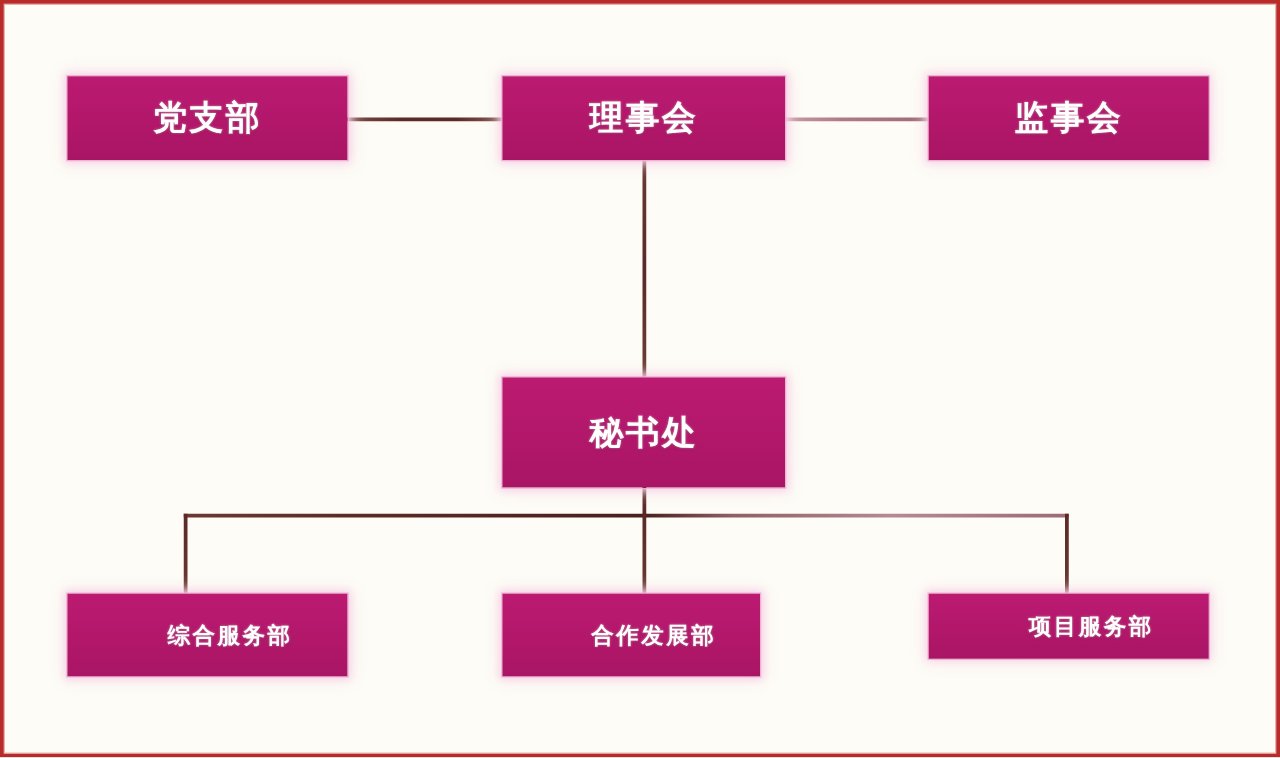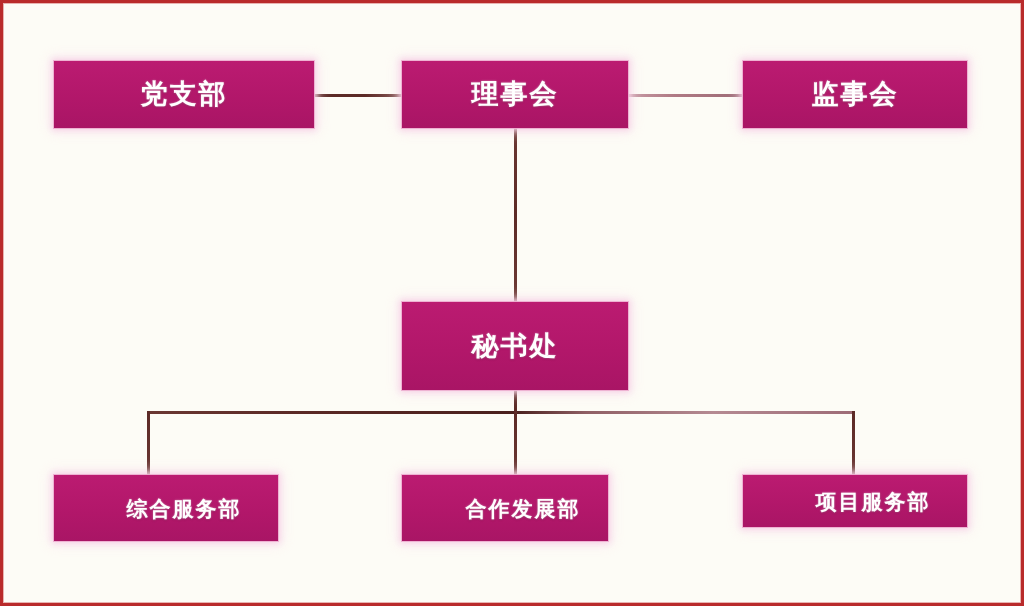--- a/index.html
+++ b/index.html
@@ -79,21 +79,21 @@
     letter-spacing: 2px;
     line-height: 1;
     white-space: nowrap;
     text-shadow:
       0 0 2px rgba(255,255,255,0.55),
       0 1px 2px rgba(90,6,50,0.45);
     user-select: none;
   }
 
   .node-label.small {
-    font-size: 21px;
+    font-size: 18px;
     margin-left: 36px;
   }
 </style>
 </head>
 <body>
 
 <div id="canvas">
 
   <div class="conn conn-h" style="left:278px; top:94px; width:124px;
               background:linear-gradient(90deg,#7a4a44 0%,#5c2a26 35%,#5c2a26 70%,#8a5a58 100%);"></div>
@@ -112,21 +112,21 @@
 
   <div class="conn conn-v" style="left:147px; top:411px; height:66px;
               background:linear-gradient(180deg,#5c2a26 0%,#6b3833 100%);"></div>
 
   <div class="conn conn-v" style="left:514px; top:411px; height:66px;
               background:linear-gradient(180deg,#5c2a26 0%,#6b3833 100%);"></div>
 
   <div class="conn conn-v" style="left:852px; top:411px; height:66px;
               background:linear-gradient(180deg,#5c2a26 0%,#6b3833 100%);"></div>
 
-  <div class="node" style="left:54px; top:61px; width:260px; height:67px;">
+  <div class="node" style="left:54px; top:61px; width:224px; height:67px;">
     <span class="node-label">党支部</span>
   </div>
 
   <div class="node" style="left:402px; top:61px; width:226px; height:67px;">
     <span class="node-label">理事会</span>
   </div>
 
   <div class="node" style="left:743px; top:61px; width:224px; height:67px;">
     <span class="node-label">监事会</span>
   </div>

